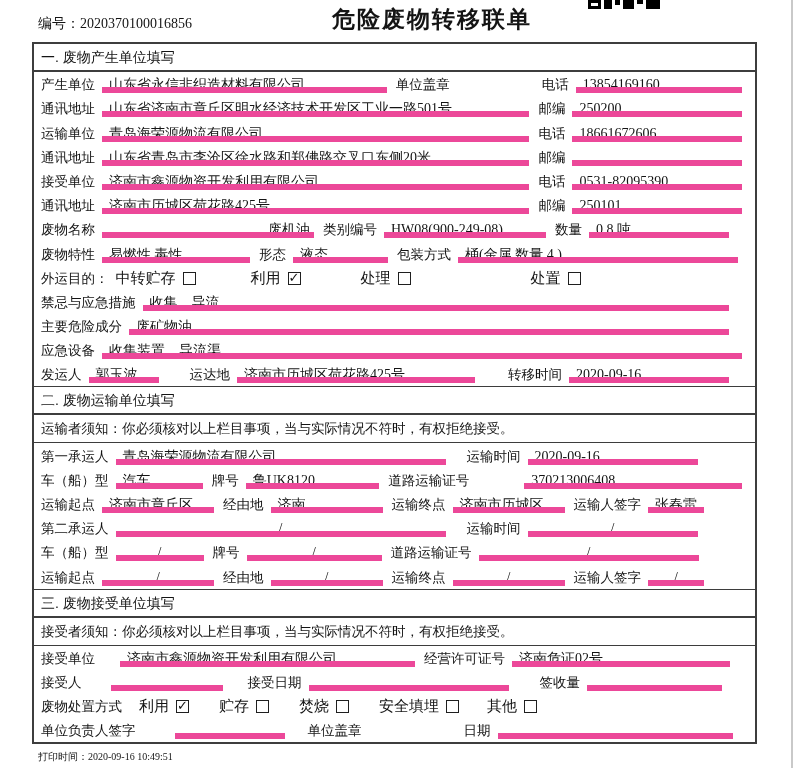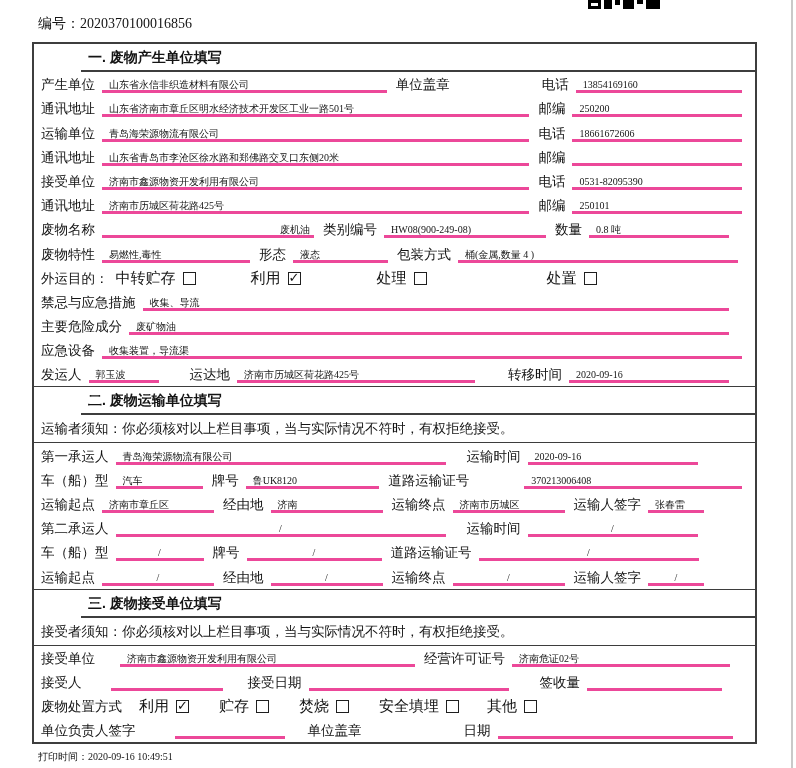--- a/index.html
+++ b/index.html
@@ -24,28 +24,28 @@
   .qr .b3 { width:5px; height:5px; }
   .qr .b4 { width:11px; height:9px; }
   .qr .b5 { width:6px; height:4px; }
   .qr .b6 { width:14px; height:9px; }
 
   
   .form { margin-left:32px; width:725px; border:2px solid #3d3d3d; box-sizing:border-box; background:#fff; }
   .section + .section { border-top:1.5px solid #3d3d3d; }
   .section-title {
     font-family:"Liberation Sans","DejaVu Sans",sans-serif;
-    font-weight:bold; font-size:14px; height:26px; line-height:27px;
-    padding-left:7px; border-bottom:2px solid #3d3d3d;margin-left:47px;
+    font-weight:normal; font-size:14px; height:26px; line-height:27px;
+    padding-left:7px; border-bottom:2px solid #3d3d3d;
   }
   .note-row { font-size:13.5px; height:27px; line-height:28px; padding-left:7px; border-bottom:1.5px solid #3d3d3d; }
   .row { display:flex; align-items:flex-end; height:24.2px; padding:0 4px 3px 7px; box-sizing:border-box; }
   .lbl { font-size:13.5px; line-height:17px; white-space:nowrap; margin-right:7px; }
   .field {
-    display:inline-block; border-bottom:3px solid #ec4899; font-size:10px;
+    display:inline-block; border-bottom:6px solid #ec4899; font-size:14px;
     height:17px; line-height:17px; padding:0 4px 0 7px; margin-right:9px;
     white-space:nowrap; overflow:hidden; box-sizing:border-box;
   }
   .field.center { text-align:center; padding:0; }
   .cbx { display:flex; align-items:center; height:17px; }
   .cbx-lbl { font-size:15px; line-height:17px; white-space:nowrap; }
   .box { width:11px; height:11px; border:1.5px solid #1f1f1f; margin-left:7px; position:relative; box-sizing:content-box; background:#fff; }
   .box.checked::after {
     content:"\2713"; position:absolute; left:0px; top:-3px;
     font-size:13px; font-weight:bold; color:#111;
@@ -58,20 +58,21 @@
   
   .page-edge { position:absolute; left:791px; top:0; width:2px; height:768px; background:#c9c9c9; }
 </style>
 </head>
 <body>
 
 <div class="page">
 
   <div class="header">
     <span class="doc-number"><span>编号：</span><span>2020370100016856</span></span>
+    <h1 class="doc-title">危险废物转移联单</h1>
     <div class="qr">
       <i class="b1"></i>
         <i class="b2"></i>
         <i class="b3"></i>
         <i class="b4"></i>
         <i class="b5"></i>
         <i class="b6"></i>
     </div>
   </div>
 
@@ -134,21 +135,21 @@
         <div class="row">
           <span class="lbl">外运目的：</span>
           <span class="cbx">
             <span class="cbx-lbl">中转贮存</span>
             <span class="box"></span>
           </span>
           <span class="cbx" style="margin-left: 55px;">
             <span class="cbx-lbl">利用</span>
             <span class="box checked"></span>
           </span>
-          <span class="cbx" style="margin-left: 76px;">
+          <span class="cbx" style="margin-left: 60px;">
             <span class="cbx-lbl">处理</span>
             <span class="box"></span>
           </span>
           <span class="cbx" style="margin-left: 120px;">
             <span class="cbx-lbl">处置</span>
             <span class="box"></span>
           </span>
         </div>
         <div class="row">
           <span class="lbl">禁忌与应急措施</span>

